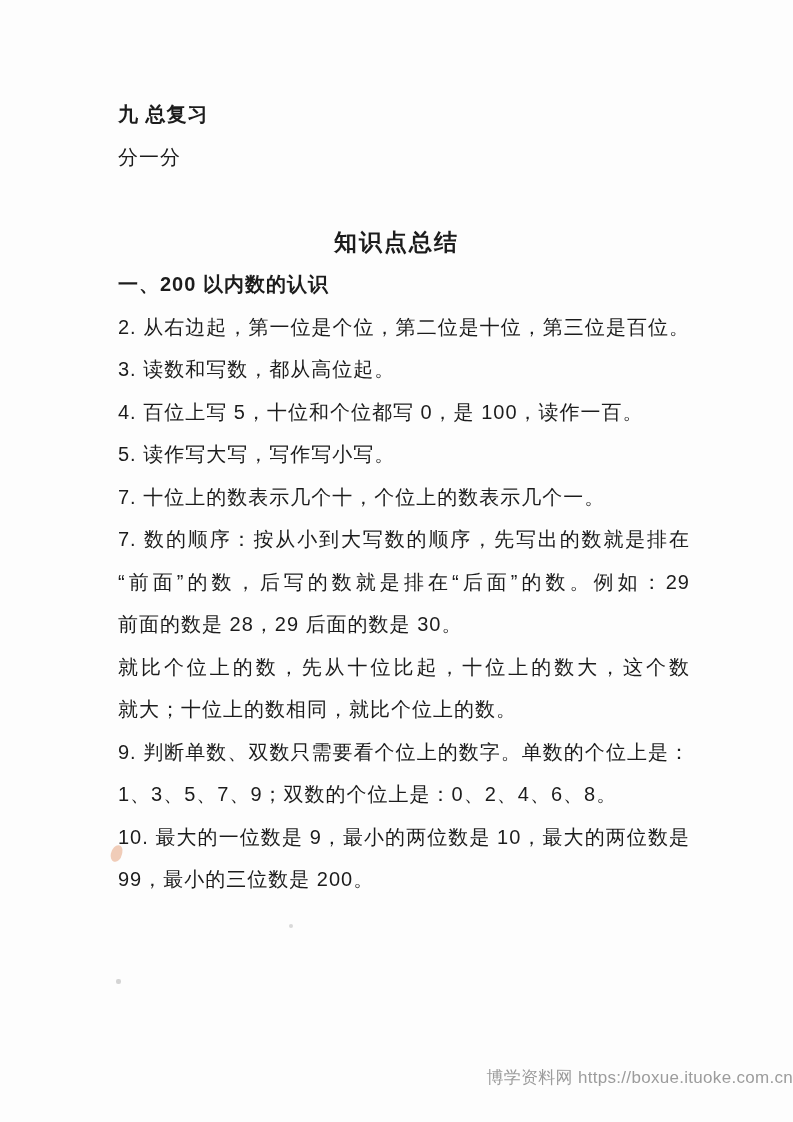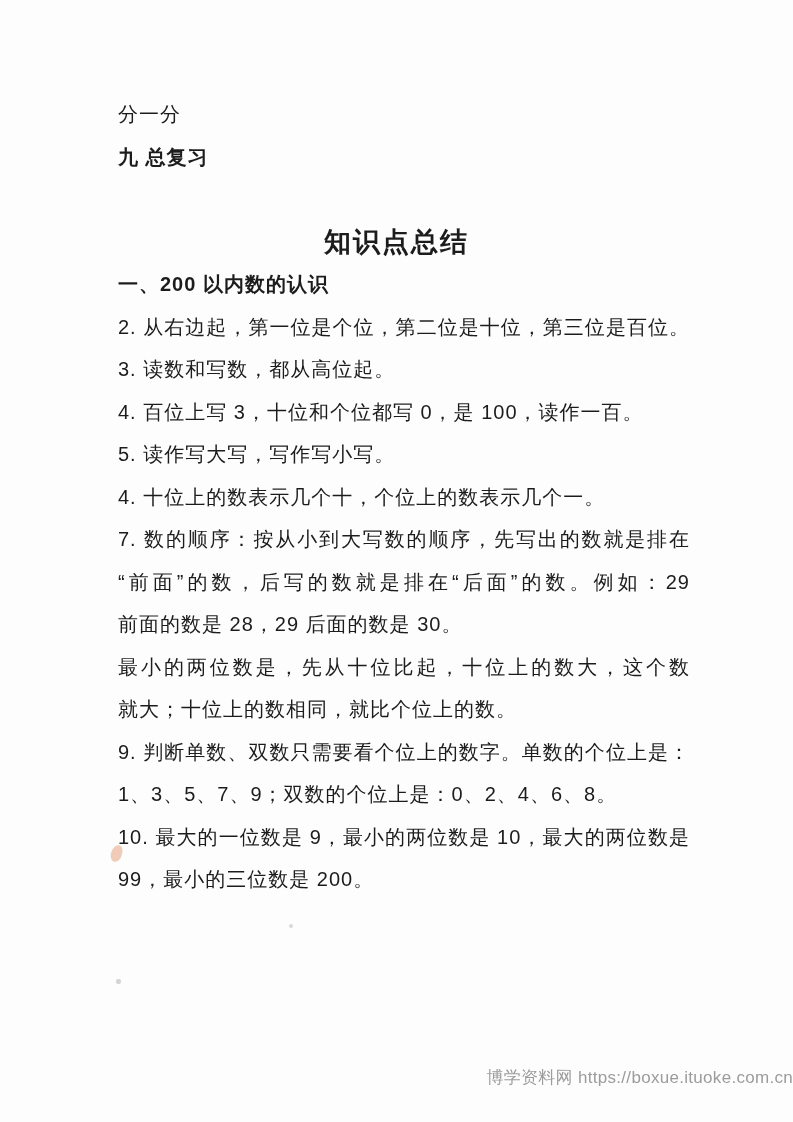--- a/index.html
+++ b/index.html
@@ -33,21 +33,21 @@
   }
   .row.full {
     white-space: normal;
     text-align: justify;
     text-align-last: justify;
   }
   .row.center-title {
     margin-left: -118px;
     width: 793px;
     text-align: center;
-    font-size: 27px;
+    font-size: 23px;
     letter-spacing: 2px;
     font-weight: bold;
   }
   .footer {
     position: absolute;
     left: 0;
     right: 0;
     top: 1066px;
     text-align: right;
     font-size: 17px;
@@ -83,35 +83,35 @@
     height: 4px;
     background: #c9c9c9;
     border-radius: 50%;
     opacity: 0.7;
   }
 </style>
 </head>
 <body>
 
 <div class="content">
+  <div class="row bold">九 总复习</div>
   <div class="row">分一分</div>
-  <div class="row bold">九 总复习</div>
   <div class="row"></div>
   <div class="row center-title">知识点总结</div>
   <div class="row bold">一、200 以内数的认识</div>
 
   <div class="row full">2. 从右边起，第一位是个位，第二位是十位，第三位是百位。</div>
   <div class="row">3. 读数和写数，都从高位起。</div>
-  <div class="row">4. 百位上写 3，十位和个位都写 0，是 100，读作一百。</div>
+  <div class="row">4. 百位上写 5，十位和个位都写 0，是 100，读作一百。</div>
   <div class="row">5. 读作写大写，写作写小写。</div>
-  <div class="row">4. 十位上的数表示几个十，个位上的数表示几个一。</div>
+  <div class="row">7. 十位上的数表示几个十，个位上的数表示几个一。</div>
   <div class="row full">7. 数的顺序：按从小到大写数的顺序，先写出的数就是排在</div>
   <div class="row full">“前面”的数，后写的数就是排在“后面”的数。例如：29</div>
   <div class="row">前面的数是 28，29 后面的数是 30。</div>
-  <div class="row full">最小的两位数是，先从十位比起，十位上的数大，这个数</div>
+  <div class="row full">就比个位上的数，先从十位比起，十位上的数大，这个数</div>
   <div class="row">就大；十位上的数相同，就比个位上的数。</div>
   <div class="row full">9. 判断单数、双数只需要看个位上的数字。单数的个位上是：</div>
   <div class="row">1、3、5、7、9；双数的个位上是：0、2、4、6、8。</div>
   <div class="row full">10. 最大的一位数是 9，最小的两位数是 10，最大的两位数是</div>
   <div class="row">99，最小的三位数是 200。</div>
 </div>
 
 <div class="speck-red"></div>
 <div class="speck-gray-1"></div>
 <div class="speck-gray-2"></div>

